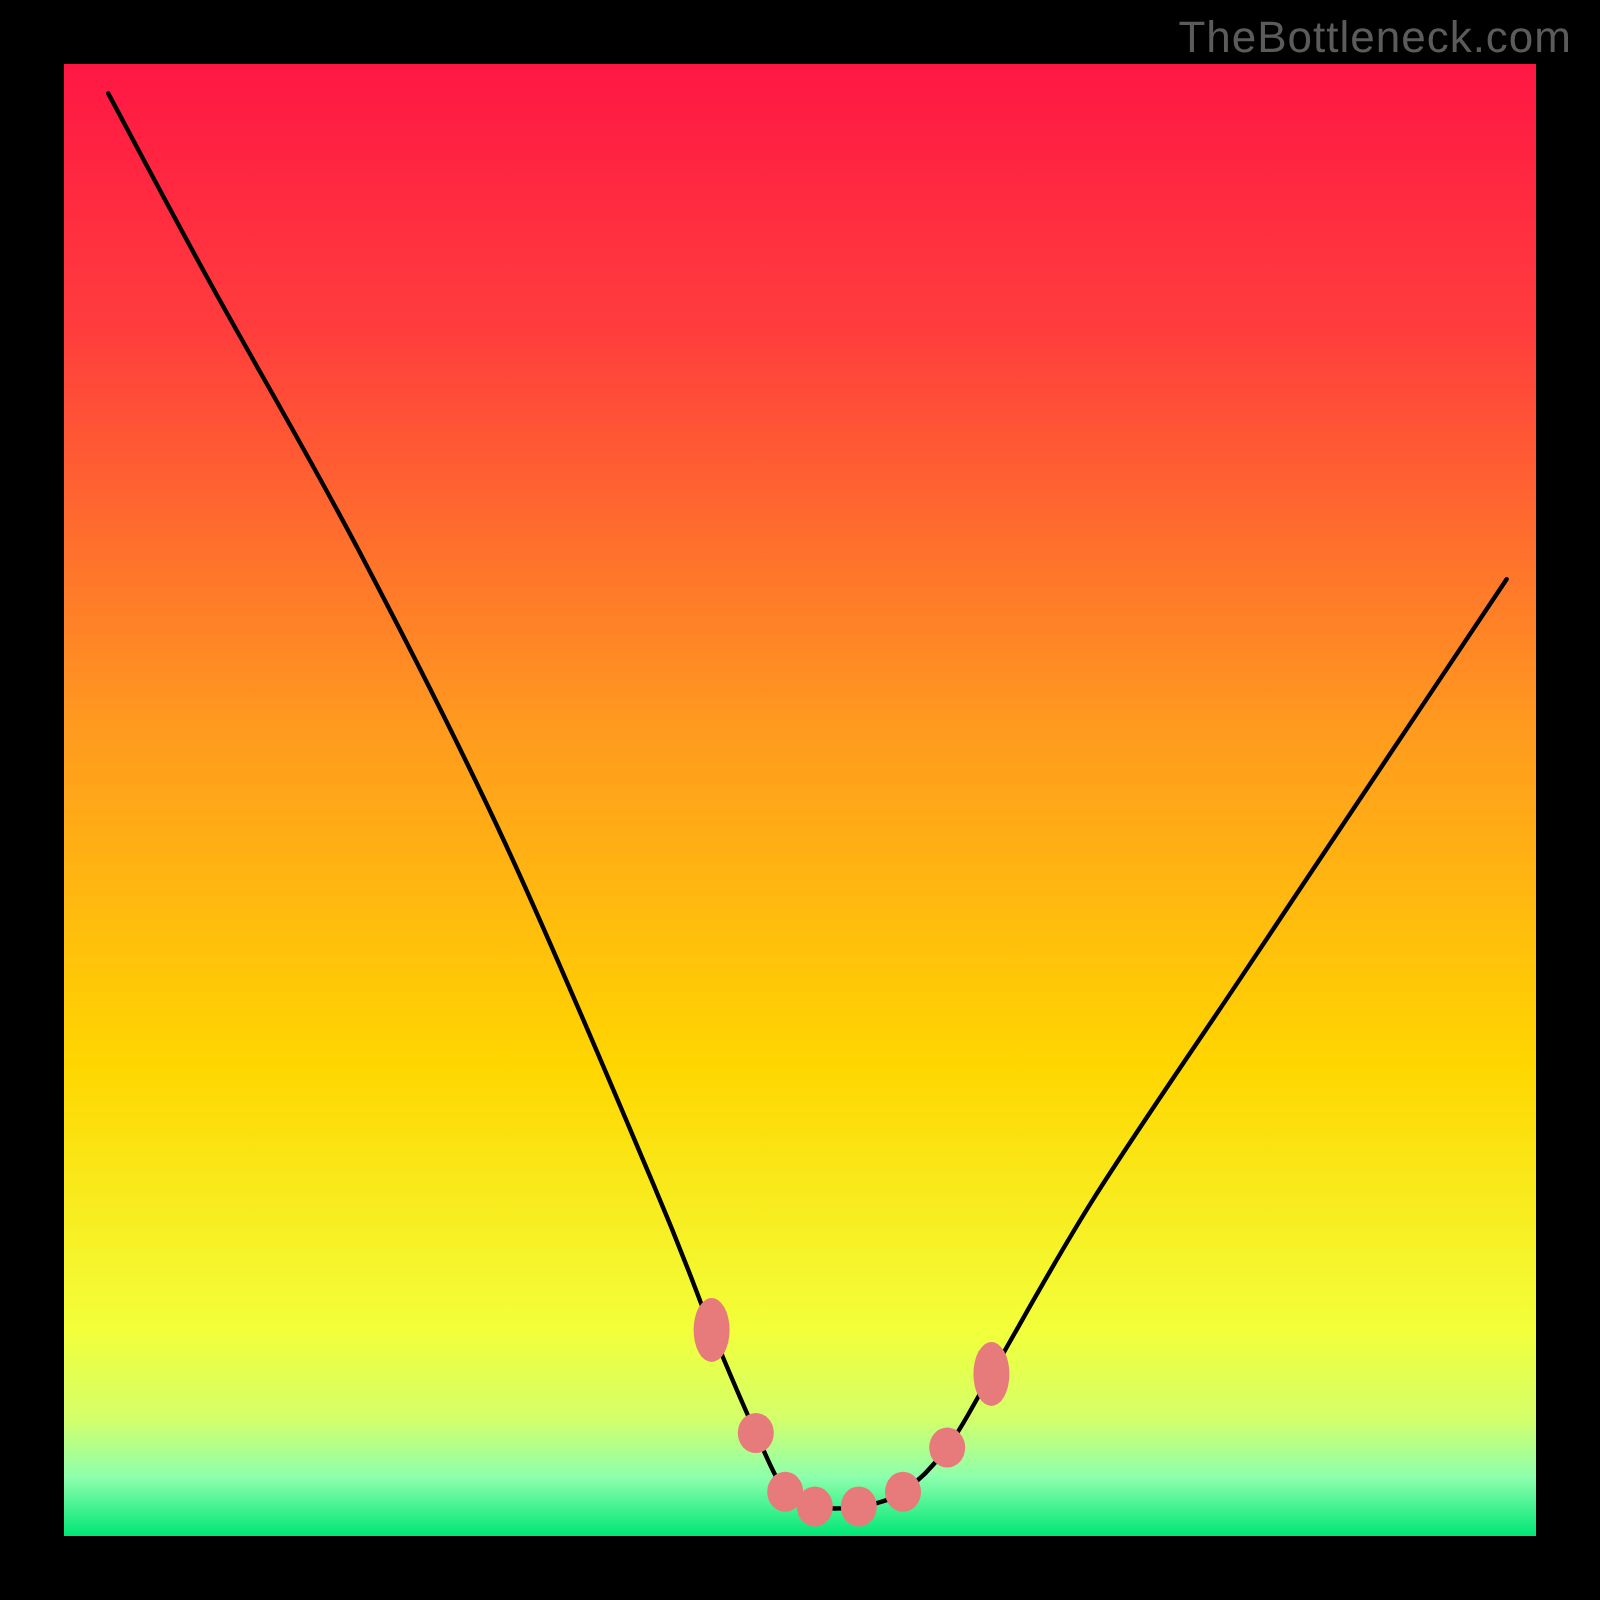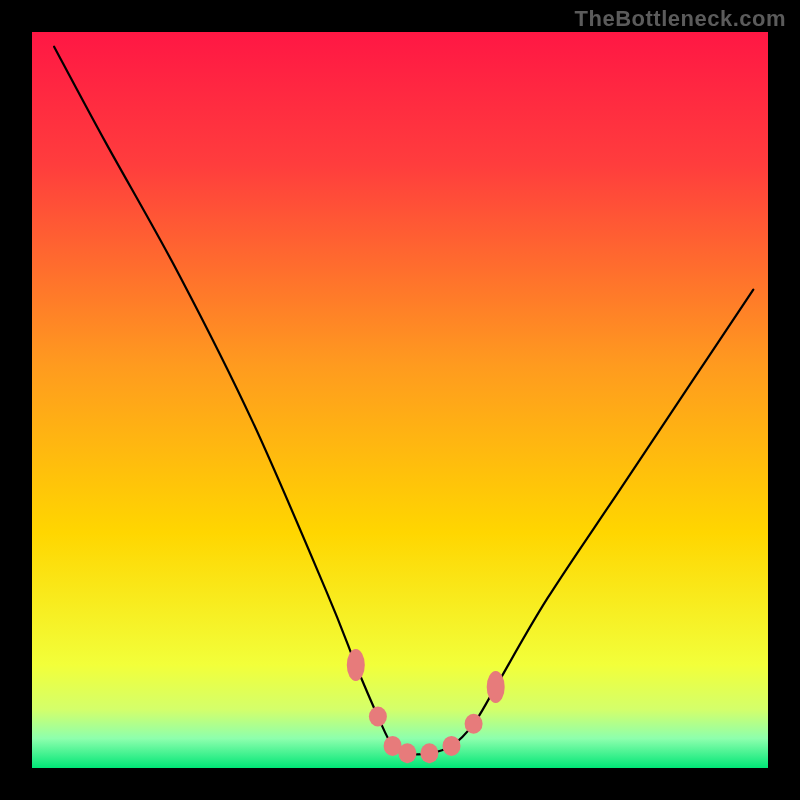--- a/index.html
+++ b/index.html
@@ -15,21 +15,21 @@
     position: absolute;
     inset: 0;
     background: #000;
   }
   .watermark {
     position: absolute;
     top: 6px;
     right: 14px;
     color: #5b5b5b;
     font-size: 22px;
-    font-weight: 700;
+    font-weight: 400;
     letter-spacing: 0.5px;
     z-index: 5;
   }
   svg {
     position: absolute;
     inset: 0;
   }
 </style>
 </head>
 <body>

